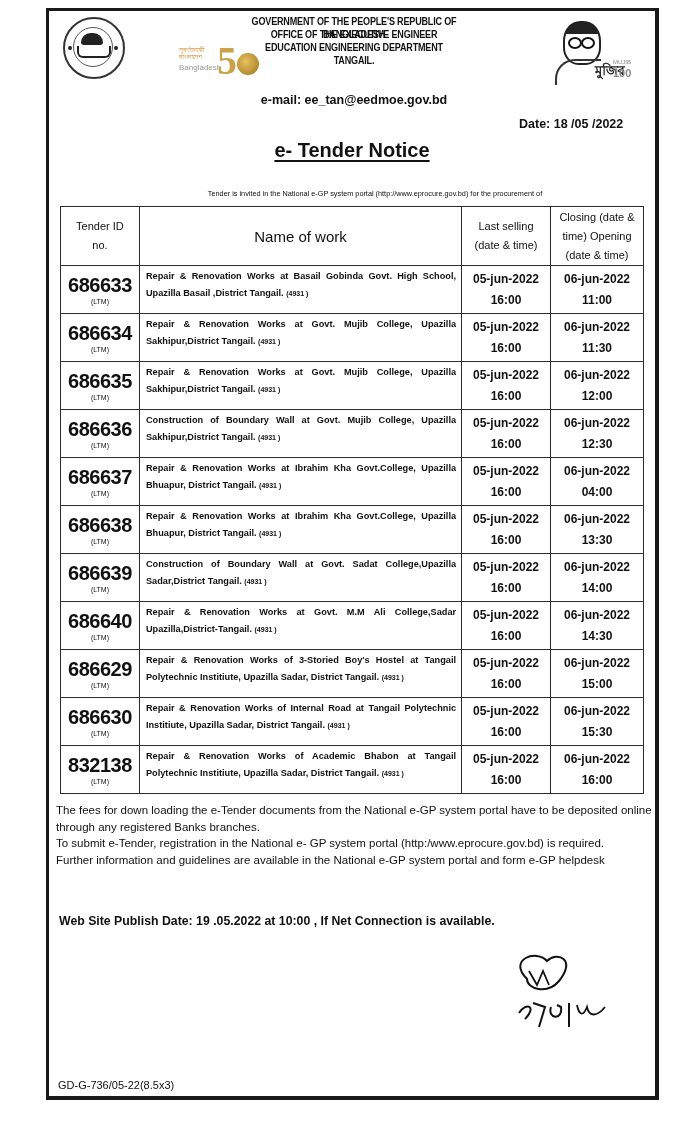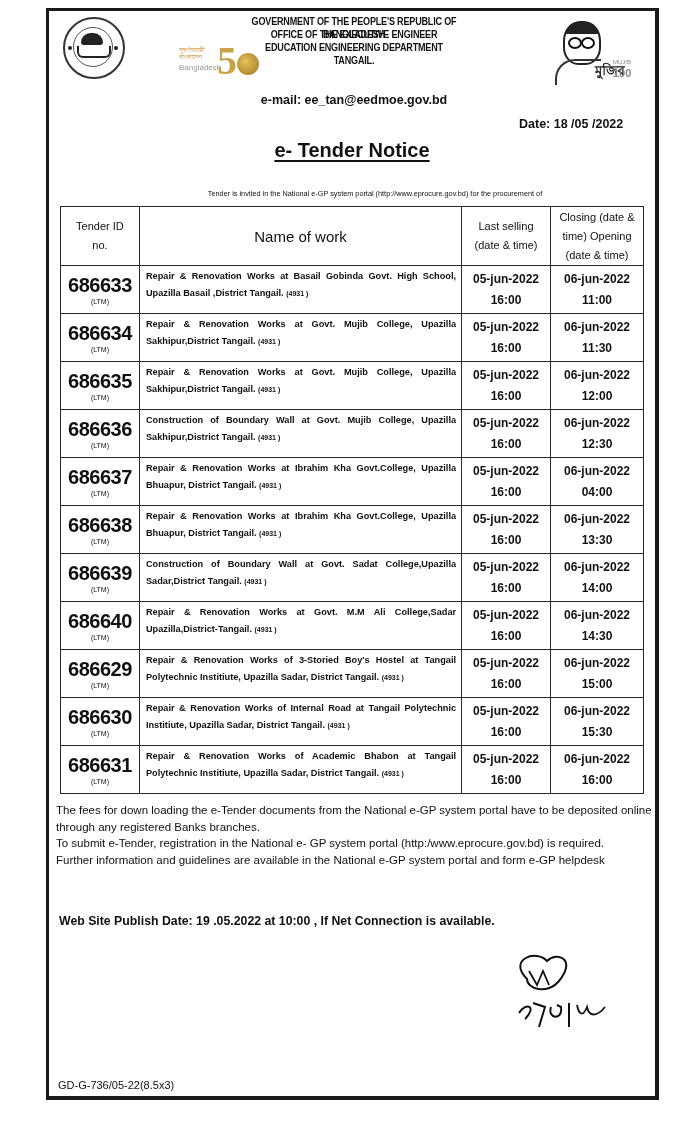--- a/index.html
+++ b/index.html
@@ -250,21 +250,21 @@
             <div>05-jun-2022</div>
             <div>16:00</div>
           </td>
           <td class="dt">
             <div>06-jun-2022</div>
             <div>15:30</div>
           </td>
         </tr>
         <tr class="row">
           <td class="id">
-            <span class="num">686631</span>
+            <span class="num">832138</span>
             <span class="ltm">(LTM)</span>
           </td>
           <td class="name"><span>Repair &amp; Renovation Works of Academic Bhabon at Tangail Polytechnic Institiute, Upazilla Sadar, District Tangail.</span> <span class="code">(4931 )</span></td>
           <td class="dt">
             <div>05-jun-2022</div>
             <div>16:00</div>
           </td>
           <td class="dt">
             <div>06-jun-2022</div>
             <div>16:00</div>

